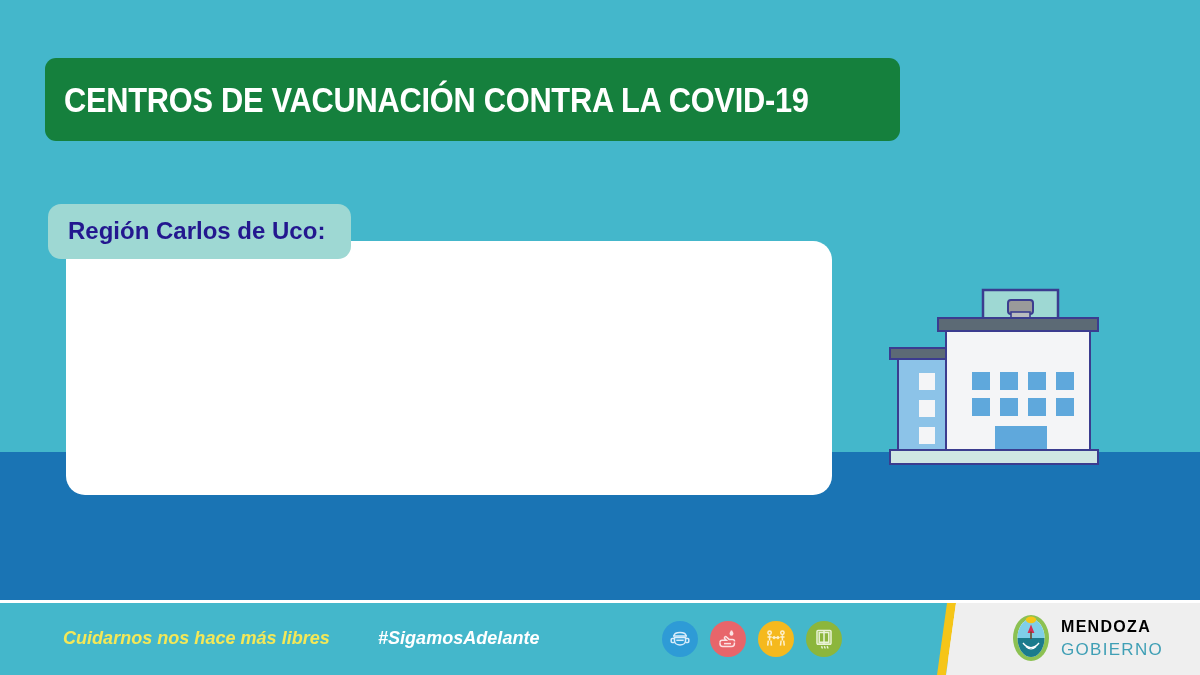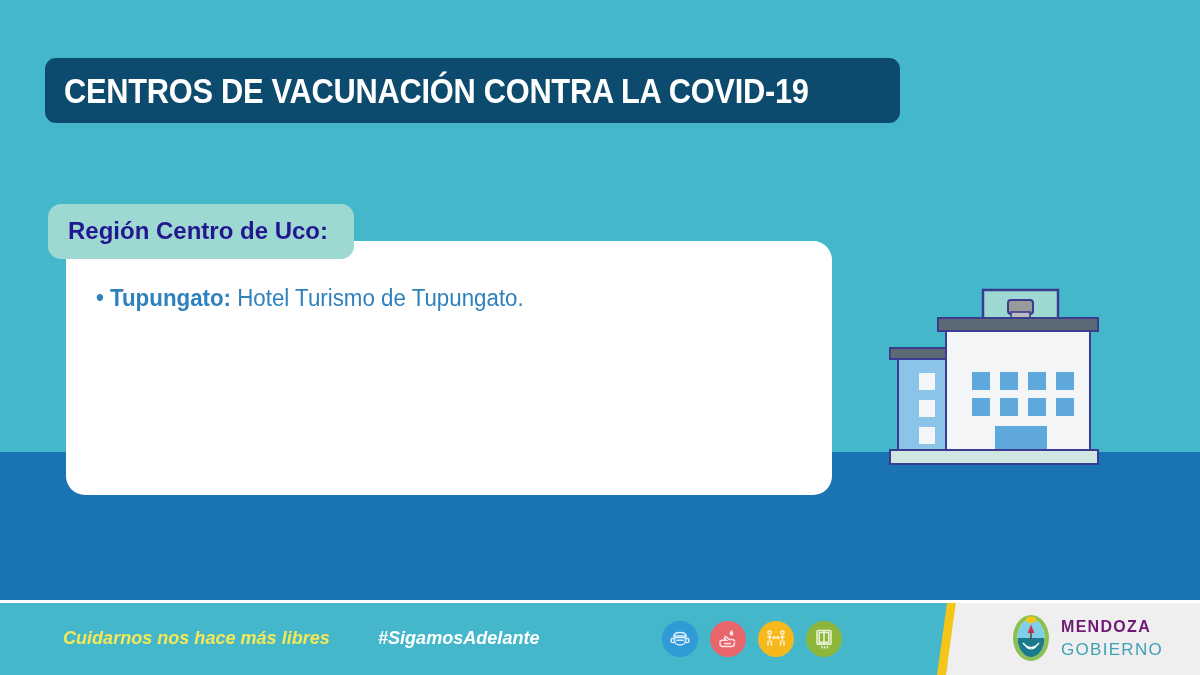--- a/index.html
+++ b/index.html
@@ -17,22 +17,22 @@
     position:absolute; left:0; top:0; width:1200px; height:452px;
     background:#44b7cb;
   }
   .bg-bottom {
     position:absolute; left:0; top:452px; width:1200px; height:151px;
     background:#1a74b4;
   }
 
   
   .title-bar {
-    position:absolute; left:45px; top:58px; width:855px; height:65px;
-    background:#0c4a6e; border-radius:11px;
+    position:absolute; left:45px; top:58px; width:855px; height:83px;
+    background:#15803d; border-radius:11px;
     display:flex; align-items:center; padding-left:19px;
   }
   .title-text {
     color:#ffffff; font-size:35px; font-weight:bold;
     letter-spacing:-0.3px;
     transform:scaleX(0.88); transform-origin:left center;
     white-space:nowrap;
   }
 
   
@@ -100,55 +100,48 @@
   .care-icon {
     width:36px; height:36px; border-radius:50%;
     display:flex; align-items:center; justify-content:center;
   }
   .gov-logo {
     position:absolute; left:1010px; top:612px;
     display:flex; align-items:center; gap:9px;
   }
   .gov-names { display:flex; flex-direction:column; line-height:1.0; }
   .gov-mendoza {
-    color:#701a75; font-size:16px; font-weight:bold; letter-spacing:1.3px;
+    color:#000000; font-size:16px; font-weight:bold; letter-spacing:1.3px;
   }
   .gov-gobierno {
     color:#3f9fb5; font-size:17px; letter-spacing:1.3px; margin-top:6px;
   }
 </style>
 </head>
 <body>
 
 <div id="stage">
 
   <div class="bg-top"></div>
   <div class="bg-bottom"></div>
 
   <div class="title-bar">
     <span class="title-text">CENTROS DE VACUNACIÓN CONTRA LA COVID-19</span>
   </div>
 
   <div class="card"></div>
 
   <div class="region-pill">
-    <span class="region-text">Región Centro de Uco:</span>
+    <span class="region-text">Región Carlos de Uco:</span>
   </div>
 
   <div class="card-list">
 
 
 
-    <div class="item">
-      <div class="item-line">
-        <span class="bullet">•</span>
-        <span class="item-name">Tupungato:</span>
-        <span>Hotel Turismo de Tupungato.</span>
-      </div>
-    </div>
 
   </div>
 
   <div class="hospital">
     <svg width="240" height="220" viewBox="0 0 240 220">
 
       <rect x="103" y="10" width="75" height="72" fill="#9ed8d3" stroke="#3b3c8f" stroke-width="2.5"></rect>
 
       <rect x="128" y="20" width="25" height="14" rx="3" fill="#9a9a9a" stroke="#3b3c8f" stroke-width="2"></rect>
 

